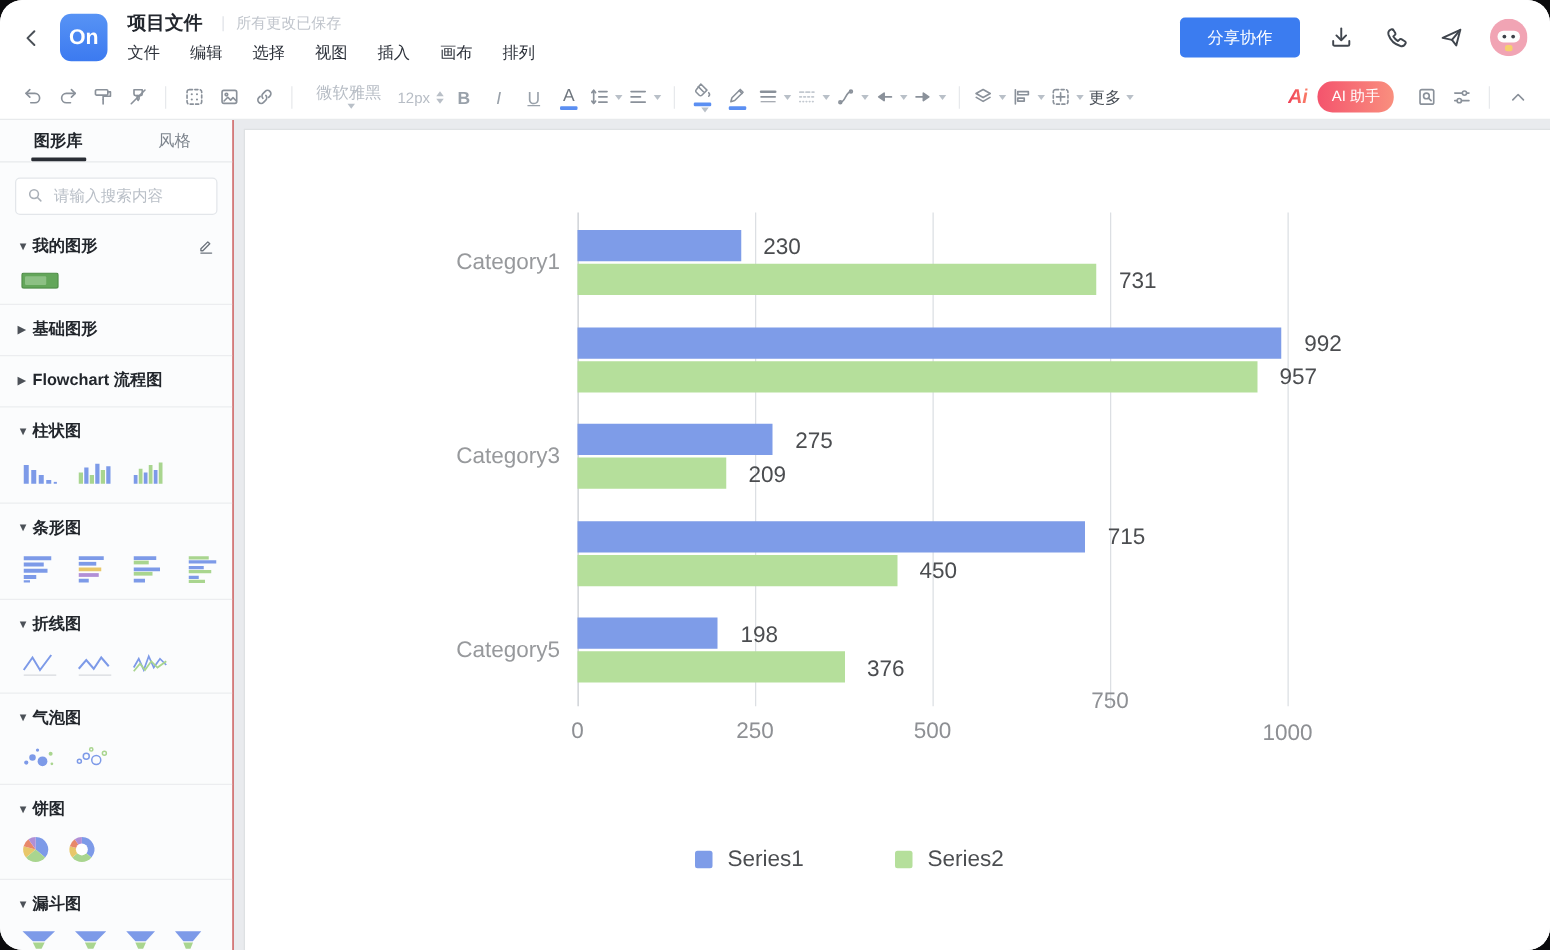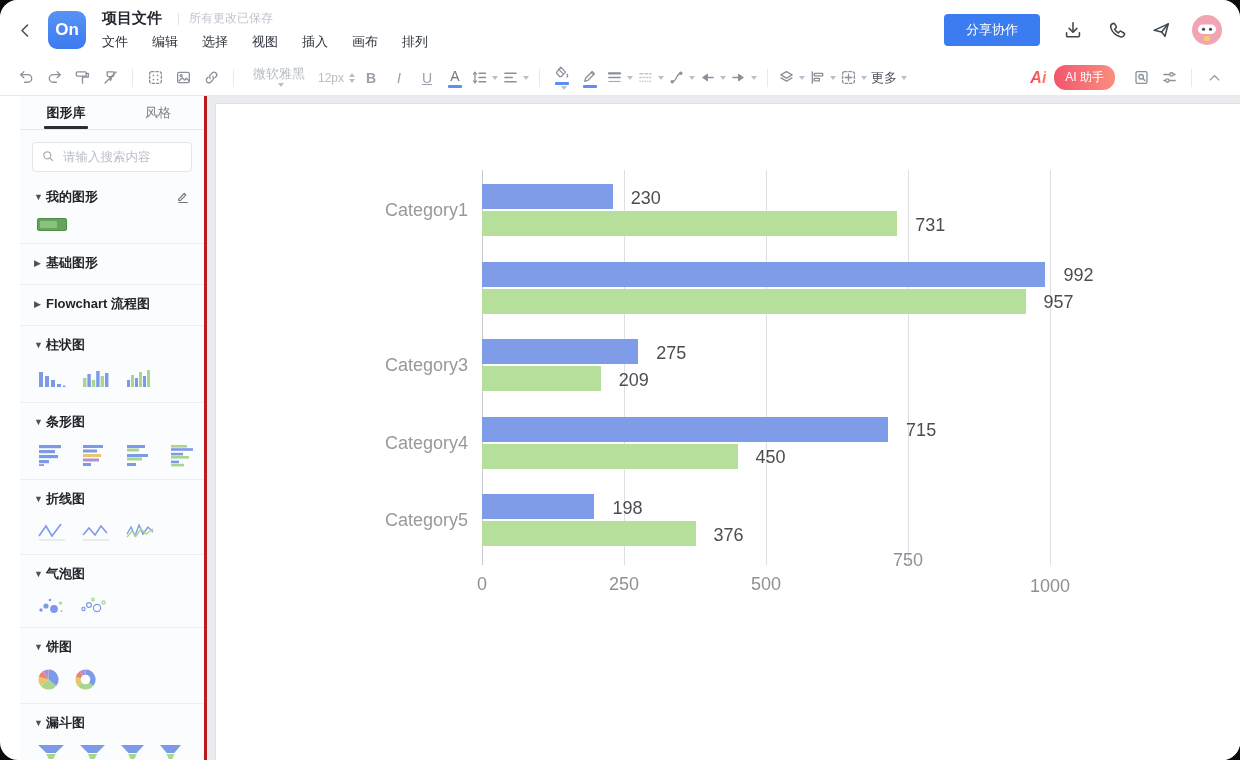--- a/index.html
+++ b/index.html
@@ -40,21 +40,21 @@
   .tb-letter.b{font-weight:bold;}
   .tb-letter.i{font-style:italic;}
   .tb-letter.u{text-decoration:underline;}
   .tb-label{font-size:13px;color:#4a5058;}
   .ai-logo{font-weight:800;font-size:16px;font-style:italic;background:linear-gradient(90deg,#ef3d55,#fa7d68);-webkit-background-clip:text;background-clip:text;color:transparent;margin-right:8px;cursor:pointer;}
   .ai-pill{background:linear-gradient(90deg,#f4546d,#f98f7e);color:#fff;font-size:12px;border-radius:12px;padding:4px 11px;cursor:pointer;margin-right:12px;}
   svg.icon{display:block;}
 
   
   .content{display:flex;height:664px;}
-  .sidebar{width:187px;border-right:3px solid #b91c1c;background:#fbfcfd;overflow:hidden;flex-shrink:0;display:flex;flex-direction:column;margin-left:20px;}
+  .sidebar{width:187px;border-right:1px solid #b91c1c;background:#fbfcfd;overflow:hidden;flex-shrink:0;display:flex;flex-direction:column;}
   .canvas{flex:1;background:#e9ebee;position:relative;}
 
   
   .tabs{height:34px;display:flex;border-bottom:1px solid #e7e9ec;flex-shrink:0;}
   .tab{flex:1;display:flex;align-items:center;justify-content:center;font-size:13px;color:#7d848d;cursor:pointer;position:relative;}
   .tab.active{color:#22262c;font-weight:bold;}
   .tab.active::after{content:"";position:absolute;bottom:0;left:50%;transform:translateX(-50%);width:44px;height:3px;background:#2a2e35;border-radius:1px;}
   .search-wrap{margin:12px 12px 6px;position:relative;flex-shrink:0;}
   .search-input{width:100%;height:30px;border:1px solid #e3e6ea;border-radius:4px;background:#fff;padding:0 8px 0 30px;font-size:12.5px;color:#333;outline:none;}
   .search-input::placeholder{color:#b9bfc7;}
@@ -628,27 +628,36 @@
             <div class="val-label" style="left: 699.208px; top: 120.5px;">731</div>
             <div class="bar" style="left: 266px; top: 157.5px; width: 563.456px; background: rgb(126, 156, 232);"></div>
             <div class="val-label" style="left: 847.456px; top: 171px;">992</div>
             <div class="bar" style="left: 266px; top: 184.5px; width: 543.576px; background: rgb(181, 223, 155);"></div>
             <div class="val-label" style="left: 827.576px; top: 198px;">957</div>
             <div class="cat-label" style="top: 261px;">Category3</div>
             <div class="bar" style="left: 266px; top: 235px; width: 156.2px; background: rgb(126, 156, 232);"></div>
             <div class="val-label" style="left: 440.2px; top: 248.5px;">275</div>
             <div class="bar" style="left: 266px; top: 262px; width: 118.712px; background: rgb(181, 223, 155);"></div>
             <div class="val-label" style="left: 402.712px; top: 275.5px;">209</div>
-            <div class="cat-label" style="top: 338.5px;">Category4</div>
             <div class="bar" style="left: 266px; top: 312.5px; width: 406.12px; background: rgb(126, 156, 232);"></div>
             <div class="val-label" style="left: 690.12px; top: 326px;">715</div>
             <div class="bar" style="left: 266px; top: 339.5px; width: 255.6px; background: rgb(181, 223, 155);"></div>
             <div class="val-label" style="left: 539.6px; top: 353px;">450</div>
             <div class="cat-label" style="top: 416px;">Category5</div>
             <div class="bar" style="left: 266px; top: 390px; width: 112.464px; background: rgb(126, 156, 232);"></div>
             <div class="val-label" style="left: 396.464px; top: 403.5px;">198</div>
             <div class="bar" style="left: 266px; top: 417px; width: 213.568px; background: rgb(181, 223, 155);"></div>
             <div class="val-label" style="left: 497.568px; top: 430.5px;">376</div>
+            <div class="legend" style="left: 360px; top: 583px; gap: 73px;">
+              <div class="legend-item">
+                <div class="legend-swatch" style="background: rgb(126, 156, 232);"></div>
+                <div class="legend-label">Series1</div>
+              </div>
+              <div class="legend-item">
+                <div class="legend-swatch" style="background: rgb(181, 223, 155);"></div>
+                <div class="legend-label">Series2</div>
+              </div>
+            </div>
           </div>
       </div>
     </main>
   </div>
 </div>
 
 </body></html>

